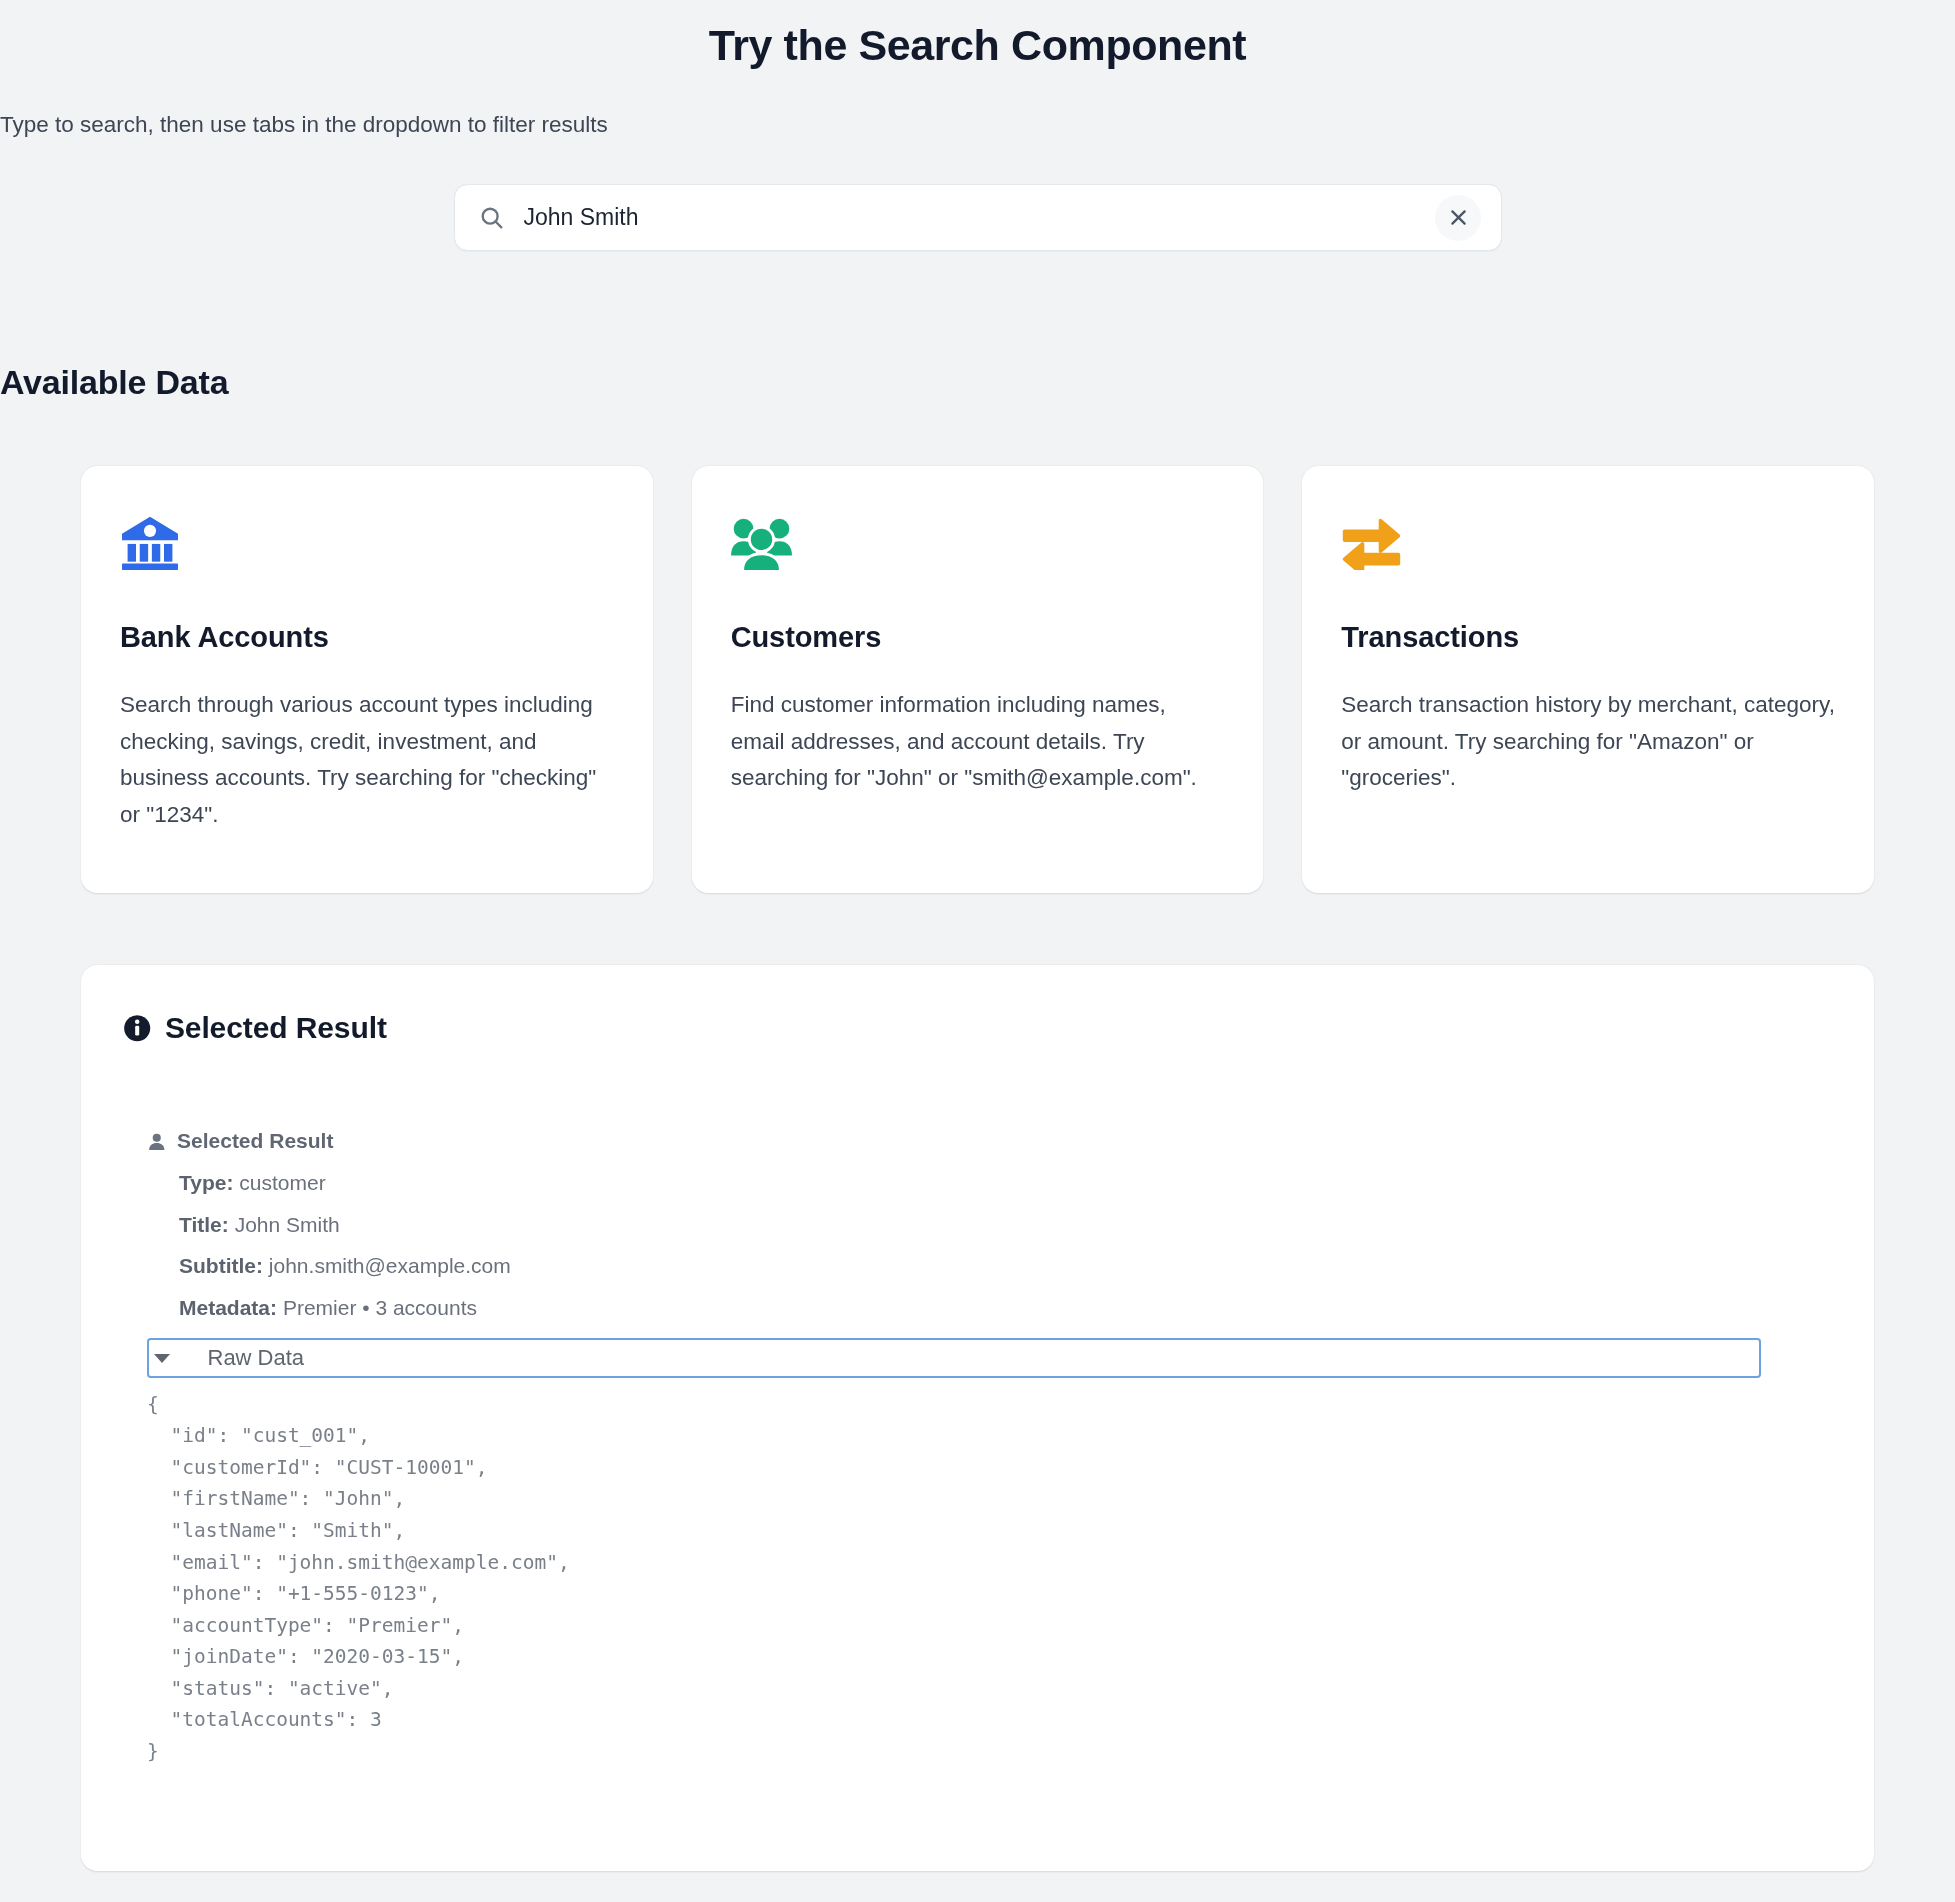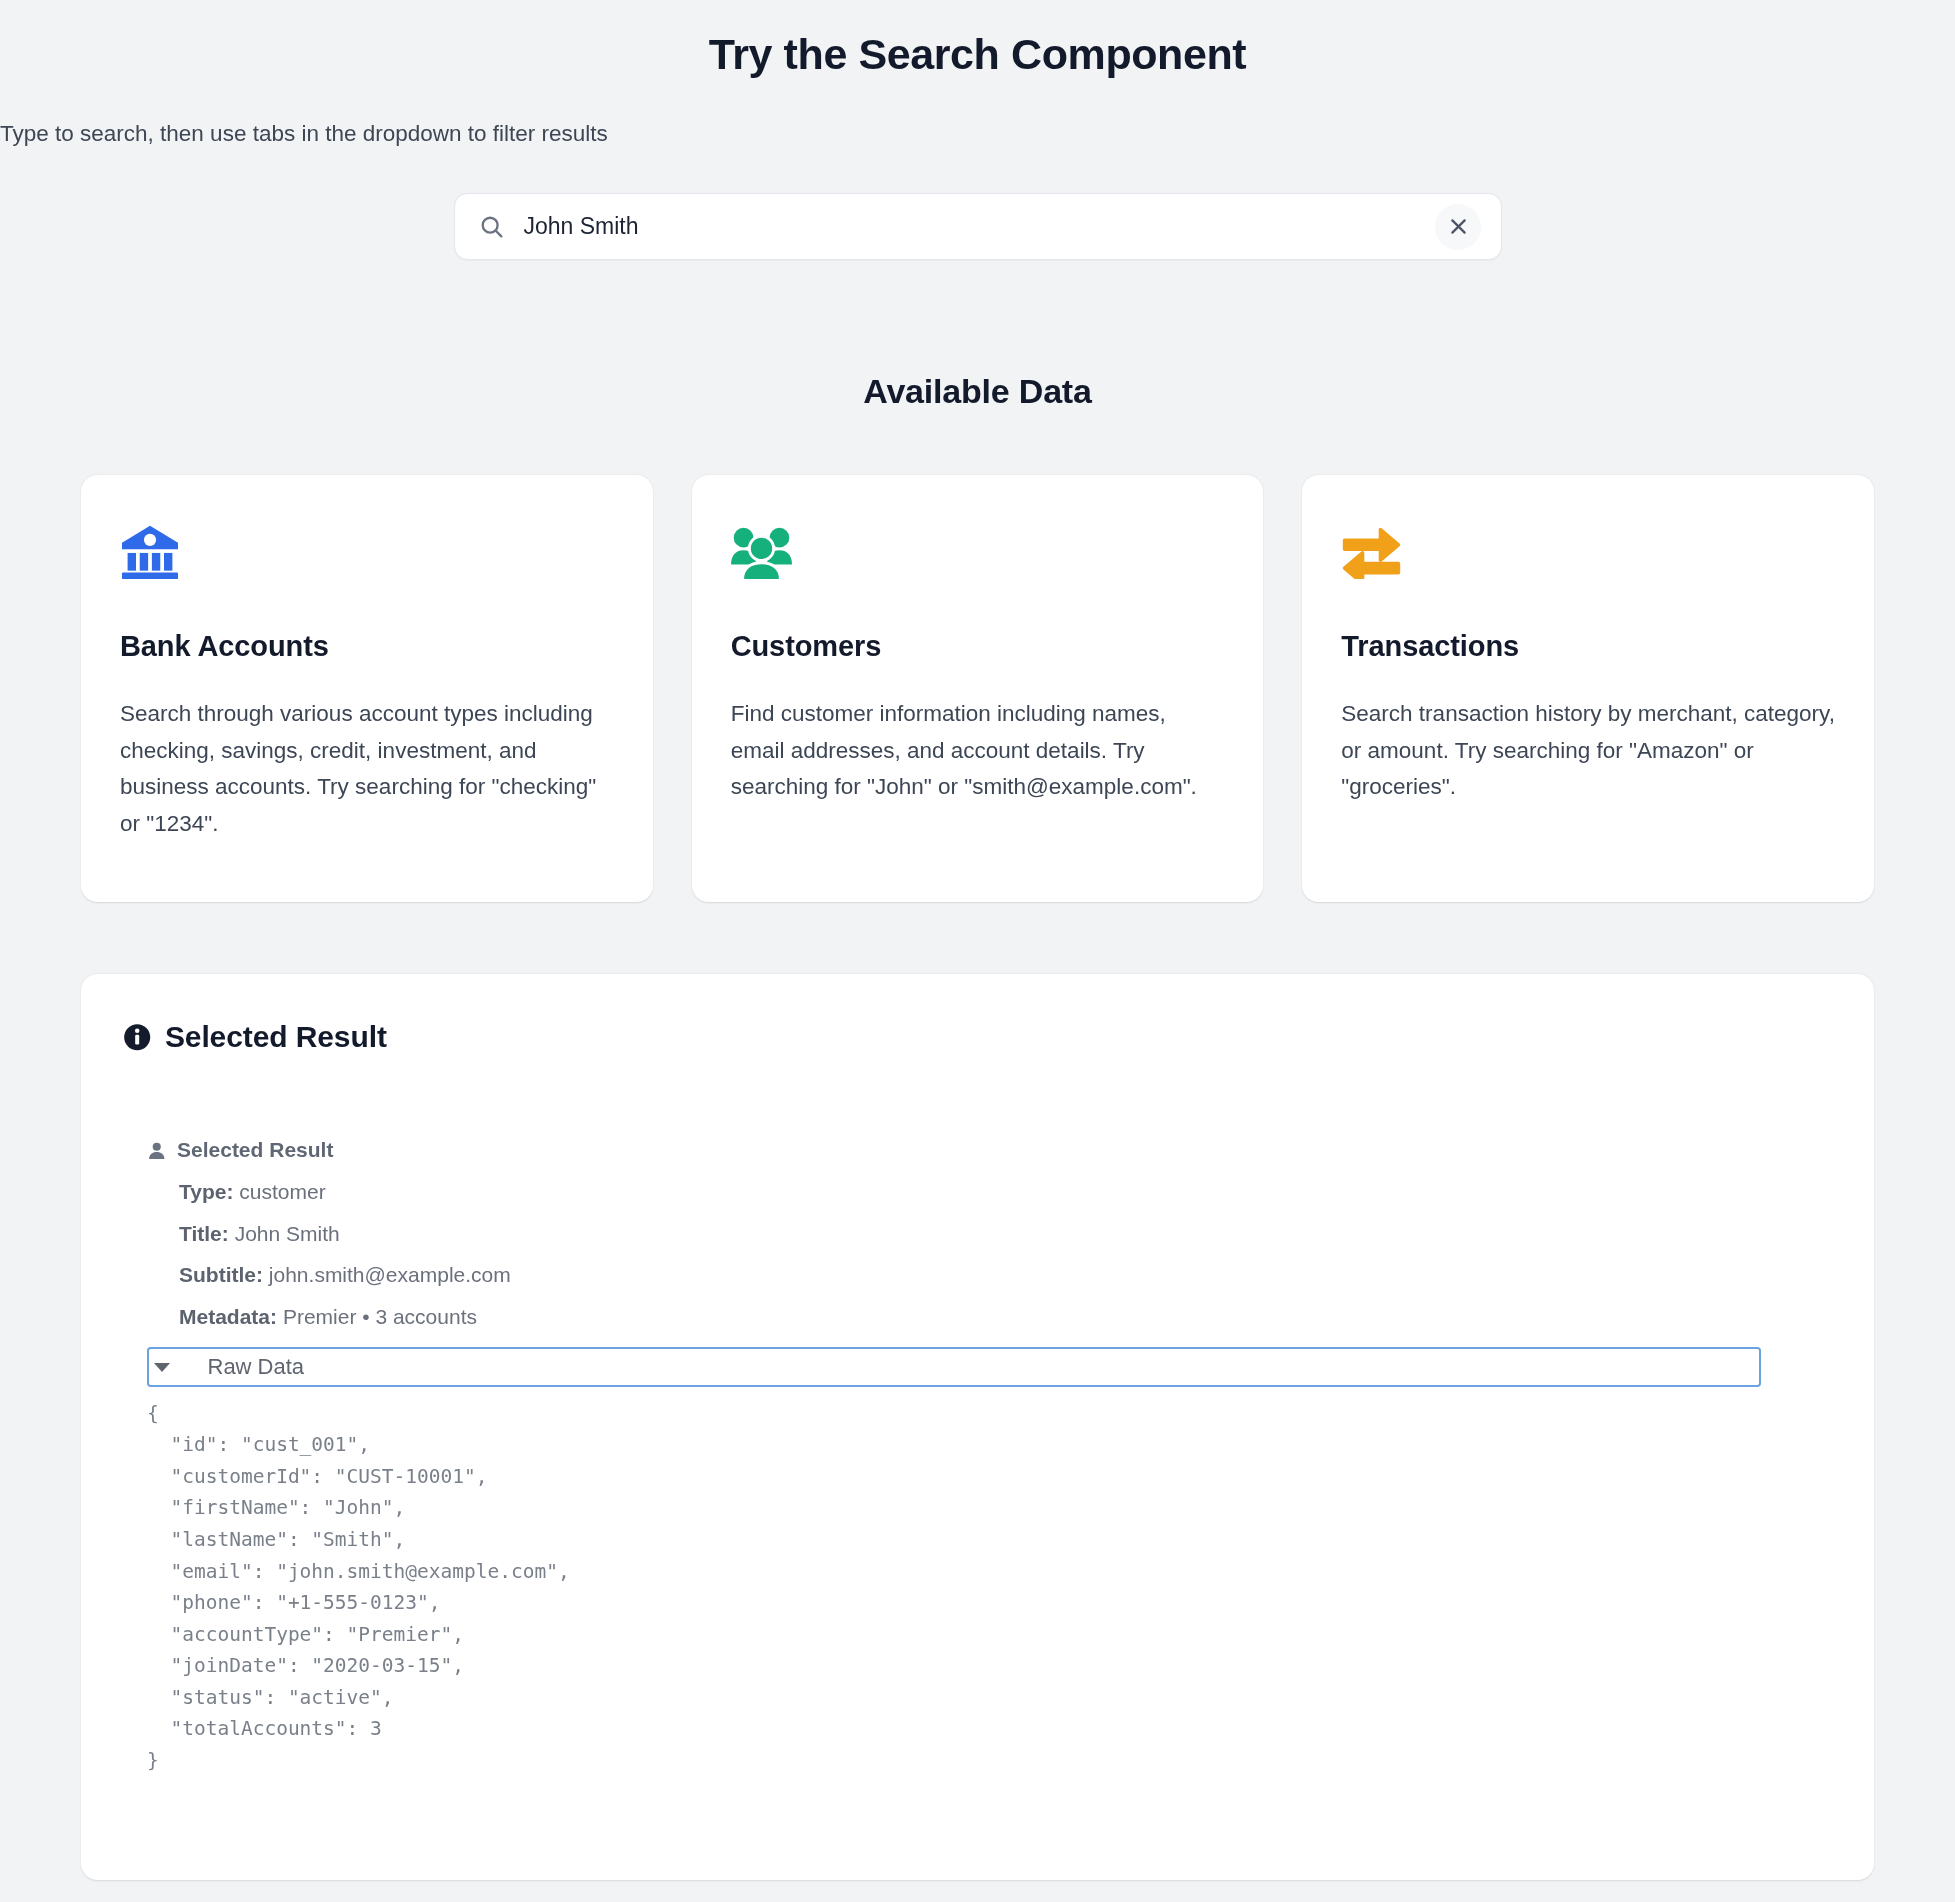--- a/index.html
+++ b/index.html
@@ -16,21 +16,21 @@
   .page { width: 1955px; padding: 0; }
 
   
   .hero-title {
     text-align: center;
     font-size: 43px;
     font-weight: 700;
     letter-spacing: -0.4px;
     color: #131a2b;
     margin: 0;
-    padding-top: 30px;
+    padding-top: 21px;
     line-height: 1.15;
   }
   .hero-sub {
     text-align: left;
     font-size: 22.5px;
     color: #3e4654;
     margin: 0;
     padding-top: 42px;
     font-weight: 400;
   }
@@ -69,21 +69,20 @@
     background: #f7f8f9;
     border: none;
     display: flex; align-items: center; justify-content: center;
     cursor: pointer;
     padding: 0;
   }
   .clear-btn svg { width: 21px; height: 21px; display: block; }
 
   
   .section-title {
-    text-align: center;
     font-size: 34px;
     font-weight: 700;
     letter-spacing: -0.2px;
     color: #131a2b;
     margin: 0;
     padding-top: 112px;
   }
 
   .card-grid {
     display: grid;

